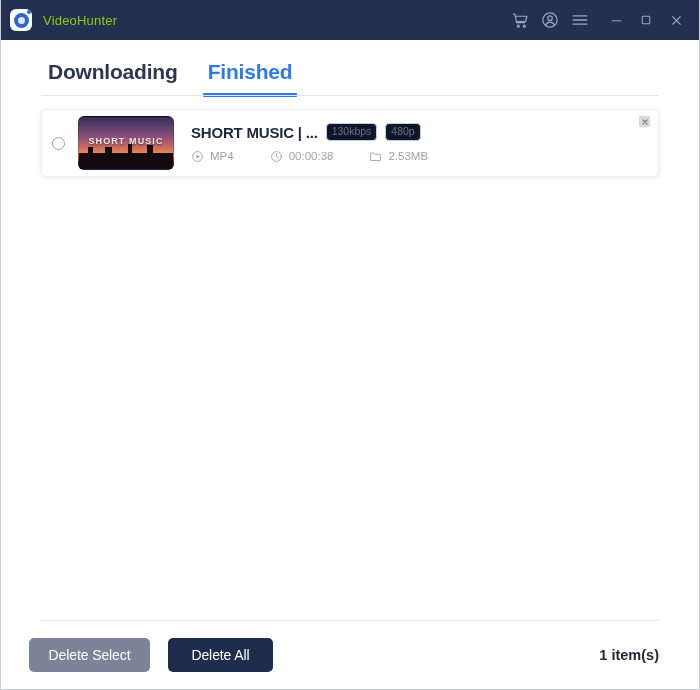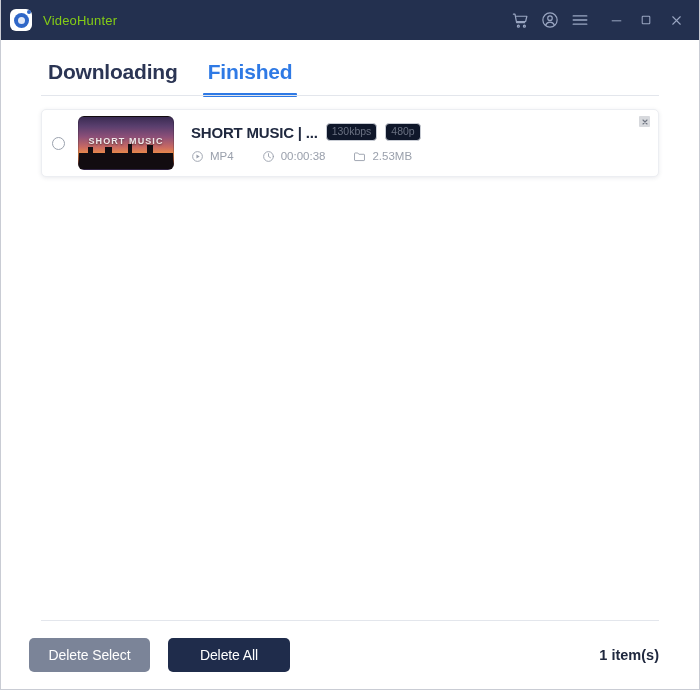--- a/index.html
+++ b/index.html
@@ -264,21 +264,21 @@
     border-radius: 4px;
     padding: 2px 5px 3px 5px;
     white-space: nowrap;
     background: #0f172a;
     line-height: 1;
   }
 
   .info-row-bottom {
     display: flex;
     align-items: center;
-    gap: 28px;
+    gap: 36px;
     color: #9aa0ac;
     font-size: 11.5px;
   }
   .meta {
     display: flex;
     align-items: center;
     gap: 6px;
     white-space: nowrap;
   }
   .meta svg { display: block; flex: 0 0 auto; }
@@ -333,21 +333,21 @@
     border: none;
     border-radius: 5px;
     background: #7b8498;
     color: #ffffff;
     font-size: 14px;
     font-family: inherit;
     cursor: pointer;
     letter-spacing: -0.1px;
   }
   .btn-delete-all {
-    width: 122px;
+    width: 105px;
     height: 34px;
     border: none;
     border-radius: 5px;
     background: #1f2c4b;
     color: #ffffff;
     font-size: 14px;
     font-family: inherit;
     margin-left: 18px;
     cursor: pointer;
     letter-spacing: -0.1px;

